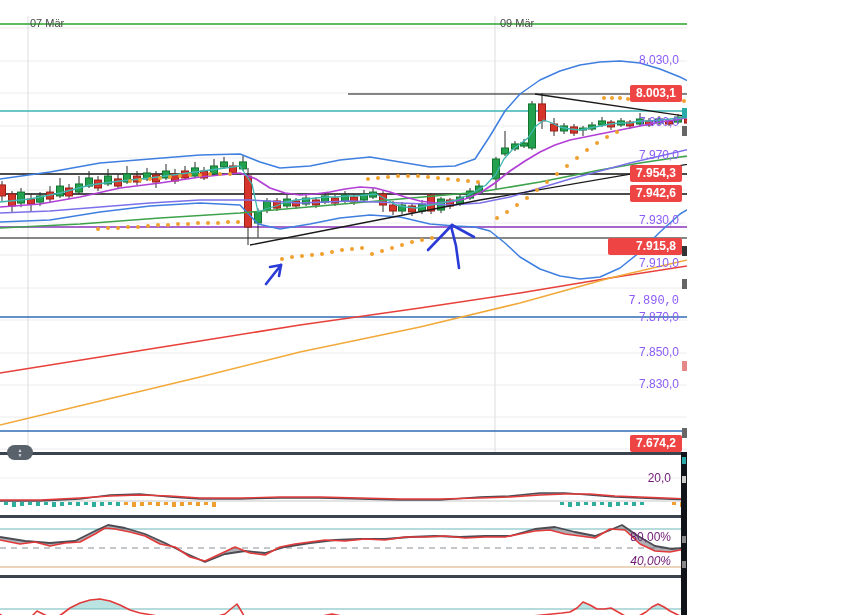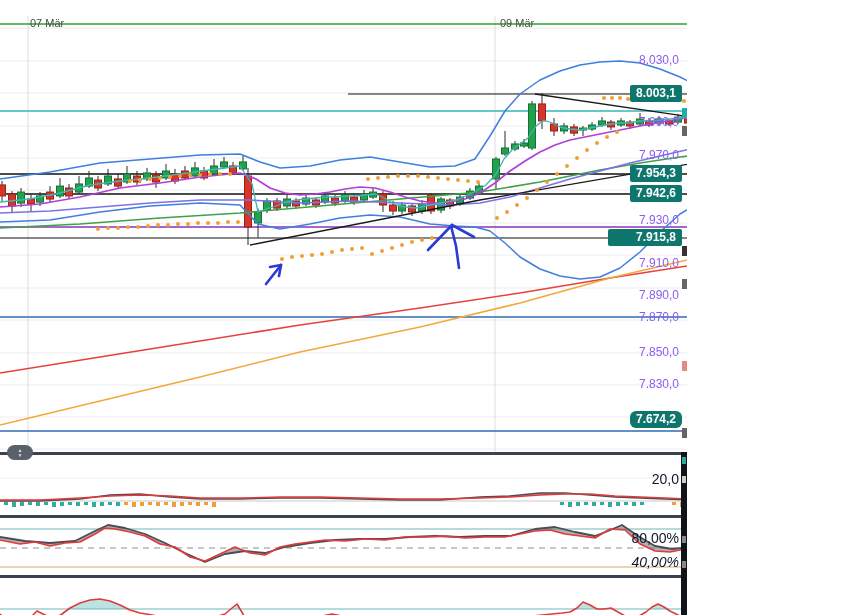--- a/index.html
+++ b/index.html
@@ -1,22 +1,22 @@
 <!DOCTYPE html>
 <html><head>
 <meta charset="utf-8">
 <style>
   html,body{margin:0;padding:0;background:#fff;}
   .stage{position:relative;width:687px;height:615px;background:#ffffff;overflow:hidden;
          font-family:"Liberation Sans",sans-serif;margin-top:16px;}
   svg{position:absolute;left:0;top:0;}
   .date-label{position:absolute;top:1px;font-size:11px;color:#4a4a4a;z-index:5;}
   .axis-label{position:absolute;right:8px;font-size:12px;color:#8b5cf6;z-index:5;white-space:nowrap;}
-  .panel-label{position:absolute;right:8px;font-size:14px;color:#0f172a;z-index:5;white-space:nowrap;}
-  .badge{position:absolute;right:5px;background:#0f766e;color:#ffffff;font-size:12px;font-weight:bold;
+  .panel-label{position:absolute;right:16px;font-size:12px;color:#701a75;z-index:5;white-space:nowrap;}
+  .badge{position:absolute;right:5px;background:#ef4444;color:#ffffff;font-size:12px;font-weight:bold;
          padding:1px 6px 2px 6px;border-radius:2px;z-index:6;white-space:nowrap;}
   .splitter{position:absolute;left:7px;top:429px;width:26px;height:15px;background:#59626b;
             border-radius:8px;z-index:7;display:flex;flex-direction:column;align-items:center;
             justify-content:center;line-height:4px;cursor:row-resize;}
   .splitter span{color:#d8dde2;font-size:5px;display:block;height:5px;}
   .edge-strip{position:absolute;right:0;width:6px;background:#101418;z-index:4;}
   .nub{position:absolute;right:0;width:5px;height:10px;z-index:4;}
   .tick{position:absolute;right:1px;width:4px;height:7px;z-index:8;}
 </style>
 </head>
@@ -418,32 +418,32 @@
       <rect x="0" y="612" width="842" height="3" fill="#3b444e"></rect>
     </svg>
   <div class="date-label" id="d1" style="left: 30px;">07 Mär</div>
   <div class="date-label" id="d2" style="left: 500px;">09 Mär</div>
   <div id="labels">
       <div class="axis-label" style="top: 37px;">8.030,0</div>
       <div class="axis-label" style="top: 99px; text-align: right;">7.990,0</div>
       <div class="axis-label" style="top: 132px;">7.970,0</div>
       <div class="axis-label" style="top: 197px;">7.930,0</div>
       <div class="axis-label" style="top: 240px;">7.910,0</div>
-      <div class="axis-label" style="top: 272px;">7.890,0</div>
+      <div class="axis-label" style="top: 278px; font-family: Liberation Mono, monospace;">7.890,0</div>
       <div class="axis-label" style="top: 294px;">7.870,0</div>
       <div class="axis-label" style="top: 329px;">7.850,0</div>
       <div class="axis-label" style="top: 361px;">7.830,0</div>
       <div class="panel-label" style="top: 455px;">20,0</div>
       <div class="panel-label" style="top: 514px;">80,00%</div>
       <div class="panel-label" style="top: 538px; font-style: italic;">40,00%</div>
       <div class="badge" style="top: 69px;">8.003,1</div>
       <div class="badge" style="top: 149px;">7.954,3</div>
       <div class="badge" style="top: 169px;">7.942,6</div>
-      <div class="badge" style="top: 213px; padding-left: 28px;">7.915,8</div>
-      <div class="badge" style="top: 395px; border-radius: 6px;">7.674,2</div>
+      <div class="badge" style="top: 222px; padding-left: 28px;">7.915,8</div>
+      <div class="badge" style="top: 419px;">7.674,2</div>
       <div class="edge-strip" style="top: 436px; height: 179px;"></div>
       <div class="nub" style="top: 92px; background: rgb(42, 169, 169);"></div>
       <div class="nub" style="top: 110px; background: rgb(102, 102, 102);"></div>
       <div class="nub" style="top: 230px; background: rgb(51, 51, 51);"></div>
       <div class="nub" style="top: 263px; background: rgb(102, 102, 102);"></div>
       <div class="nub" style="top: 345px; background: rgb(229, 136, 136);"></div>
       <div class="nub" style="top: 412px; background: rgb(102, 102, 102);"></div>
       <div class="tick" style="top: 441px; background: rgb(42, 169, 169);"></div>
       <div class="tick" style="top: 460px; background: rgb(204, 204, 204);"></div>
       <div class="tick" style="top: 520px; background: rgb(136, 136, 136);"></div>

